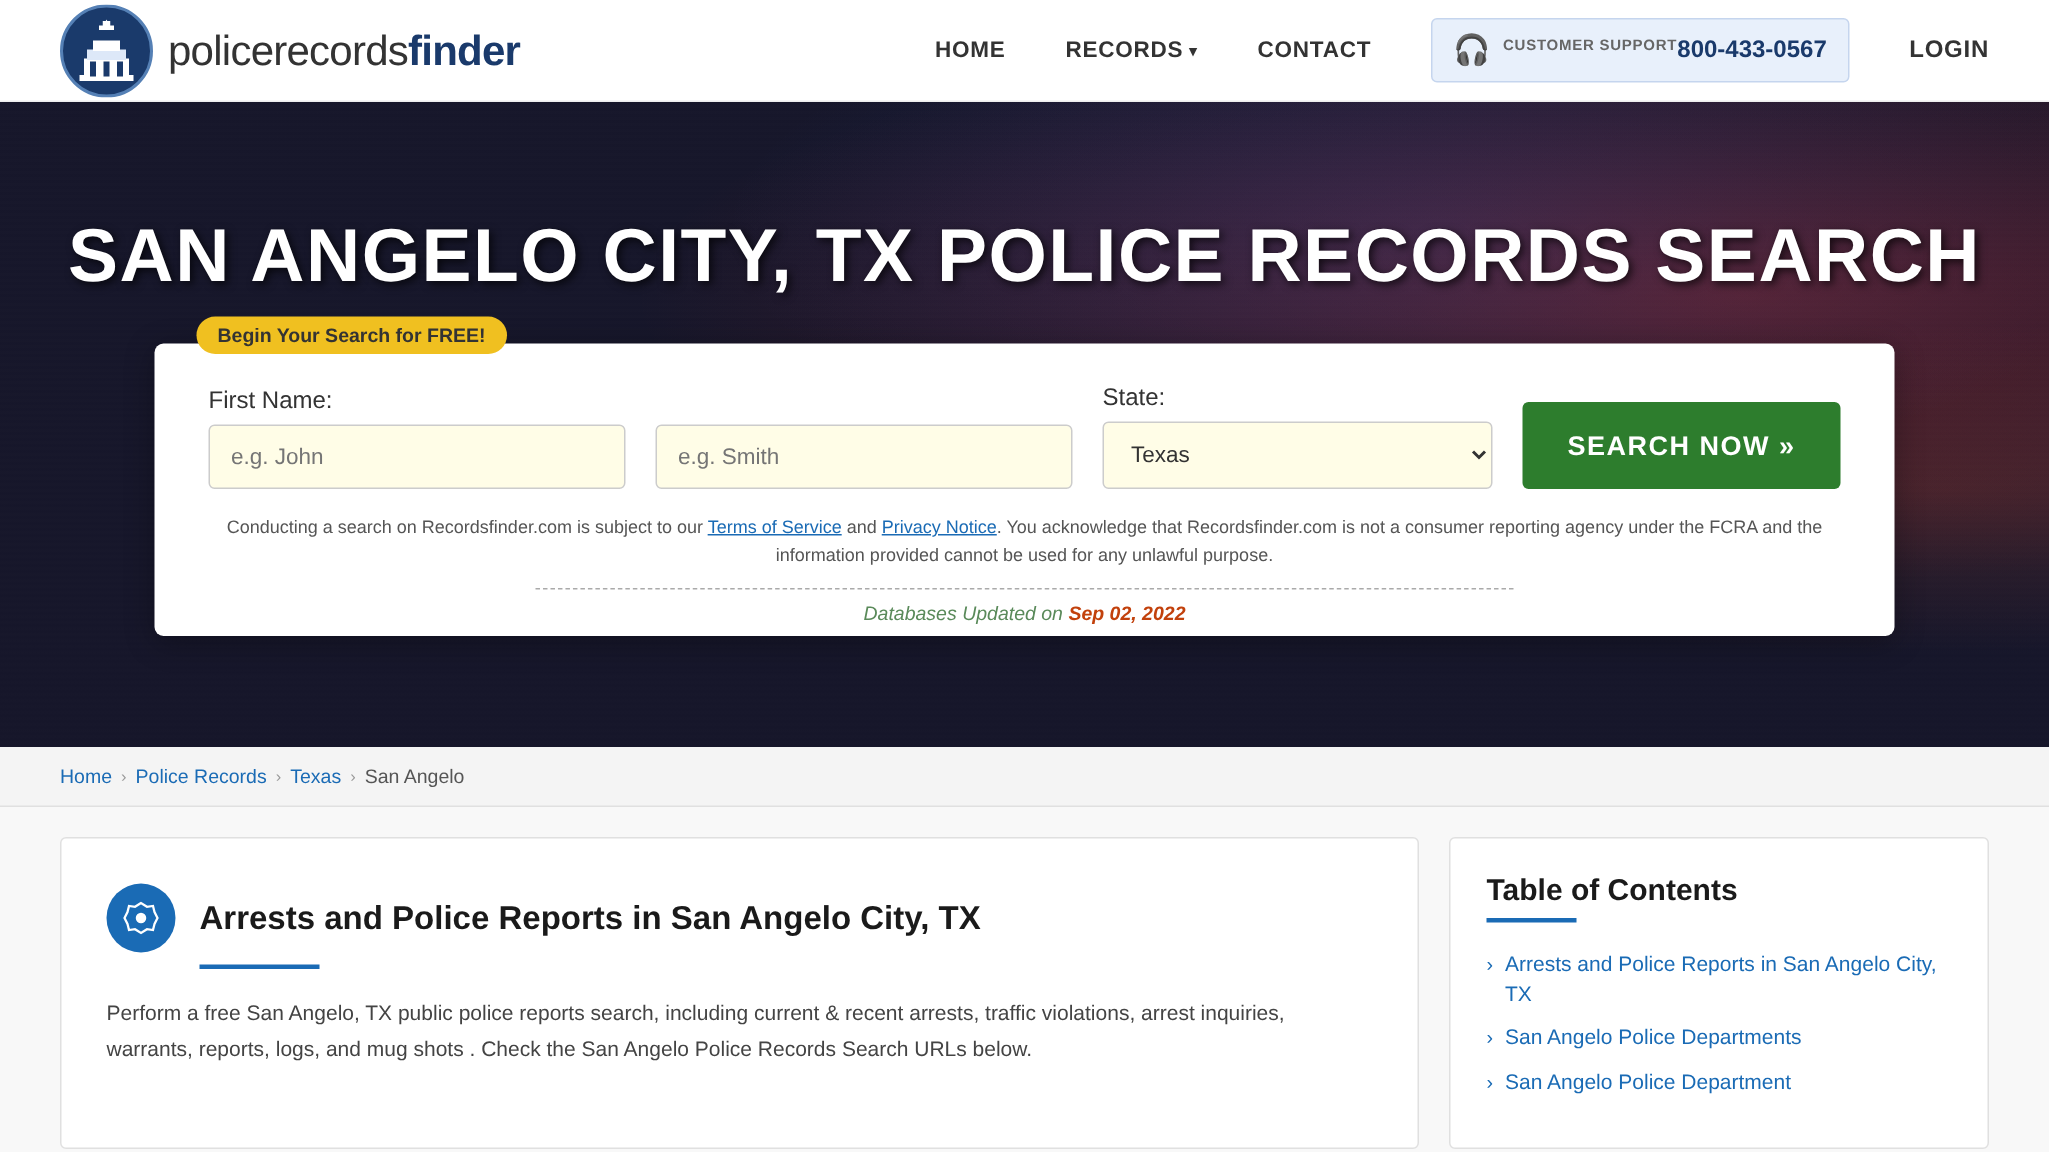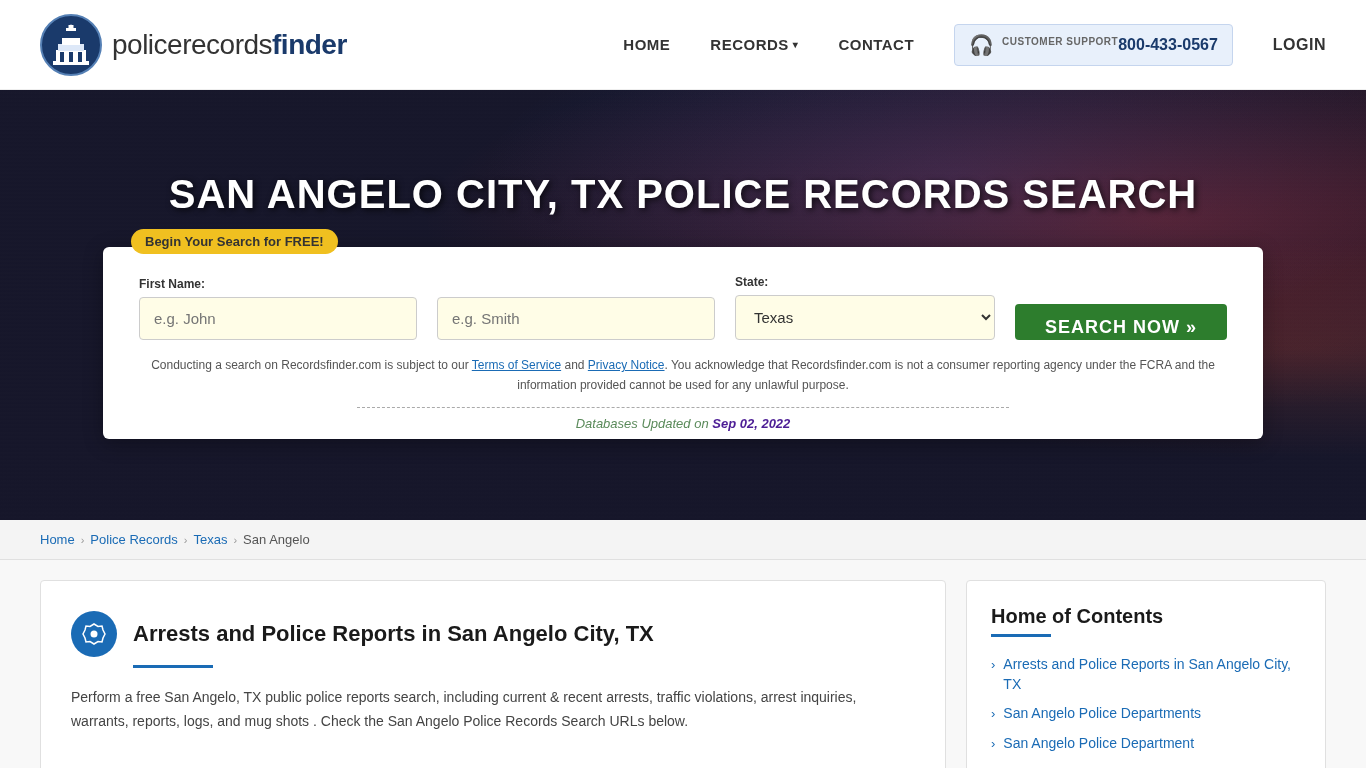--- a/index.html
+++ b/index.html
@@ -6,21 +6,21 @@
     body { font-family: Arial, sans-serif; font-size: 14px; color: #333; background: #fff; width: 1366px; }
 
     
     .header {
       display: flex;
       align-items: center;
       justify-content: space-between;
       padding: 10px 40px;
       background: #fff;
       border-bottom: 1px solid #eee;
-      height: 90px;
+      height: 68px;
     }
     .logo-area {
       display: flex;
       align-items: center;
       gap: 10px;
     }
     .logo-icon {
       width: 62px;
       height: 62px;
     }
@@ -126,21 +126,21 @@
       top: 0; left: 0; right: 0; bottom: 0;
       background:
         radial-gradient(ellipse at 85% 30%, rgba(220,50,50,0.3) 0%, transparent 45%),
         radial-gradient(ellipse at 70% 20%, rgba(50,100,220,0.2) 0%, transparent 35%),
         radial-gradient(ellipse at 95% 60%, rgba(200,80,50,0.2) 0%, transparent 30%);
     }
     .hero-title {
       position: relative;
       z-index: 2;
       color: #fff;
-      font-size: 40px;
+      font-size: 50px;
       font-weight: 900;
       text-align: left;
       text-shadow: 2px 2px 6px rgba(0,0,0,0.7);
       padding: 0 40px;
       margin-bottom: 30px;
       letter-spacing: 1px;
       line-height: 1.15;
     }
 
     
@@ -170,22 +170,22 @@
       align-items: flex-end;
       gap: 20px;
       margin-bottom: 16px;
     }
     .field-group {
       display: flex;
       flex-direction: column;
       gap: 6px;
     }
     .field-group label {
-      font-weight: 700;
-      font-size: 12px;
+      font-weight: 400;
+      font-size: 16px;
       color: #333;
     }
     .field-group.first { flex: 1; }
     .field-group.last { flex: 1; }
     .field-group.state { flex: 0 0 260px; }
     .search-input {
       border: 1px solid #ccc;
       border-radius: 4px;
       padding: 12px 14px;
       font-size: 15px;
@@ -209,41 +209,41 @@
       background: #2d7d2d;
       color: #fff;
       font-size: 18px;
       font-weight: 900;
       padding: 13px 30px;
       border: none;
       border-radius: 4px;
       cursor: pointer;
       white-space: nowrap;
       letter-spacing: 1px;
-      height: 36px;
+      height: 58px;
     }
     .search-disclaimer {
       text-align: center;
       font-size: 12px;
       color: #555;
       line-height: 1.6;
       margin-bottom: 12px;
     }
     .search-disclaimer a {
       color: #1a6bb5;
       text-decoration: underline;
     }
     .db-updated {
       text-align: center;
       font-size: 13px;
       color: #5a8a5a;
       font-style: italic;
     }
     .db-updated strong {
-      color: #4c1d95;
+      color: #c2410c;
       font-style: italic;
     }
     .db-updated::before {
       content: '';
       display: block;
       border-top: 1px dashed #aaa;
       margin-bottom: 8px;
       width: 60%;
       margin-left: auto;
       margin-right: auto;
@@ -464,21 +464,21 @@
           <path d="M12 2L8 4.5 4 4 3 8 1 12l2 4 1 4 4-.5L12 22l4-2.5 4 .5 1-4 2-4-2-4-1-4-4 .5z" fill="none" stroke="#fff" stroke-width="1.5"></path>
           <circle cx="12" cy="12" r="3.5" fill="#fff"></circle>
         </svg>
       </div>
       <h2 class="section-title">Arrests and Police Reports in San Angelo City, TX</h2>
     </div>
     <hr class="section-divider">
     <p class="section-body">Perform a free San Angelo, TX public police reports search, including current &amp; recent arrests, traffic violations, arrest inquiries, warrants, reports, logs, and mug shots . Check the San Angelo Police Records Search URLs below.</p>
   </div>
   <div class="content-right">
-    <h3 class="toc-title">Home of Contents</h3>
+    <h3 class="toc-title">Table of Contents</h3>
     <hr class="toc-divider">
     <div>
       <div class="toc-item">
         <span class="toc-chevron">›</span>
         <a href="#" class="toc-link">Arrests and Police Reports in San Angelo City, TX</a>
       </div>
       <div class="toc-item">
         <span class="toc-chevron">›</span>
         <a href="#" class="toc-link">San Angelo Police Departments</a>
       </div>

